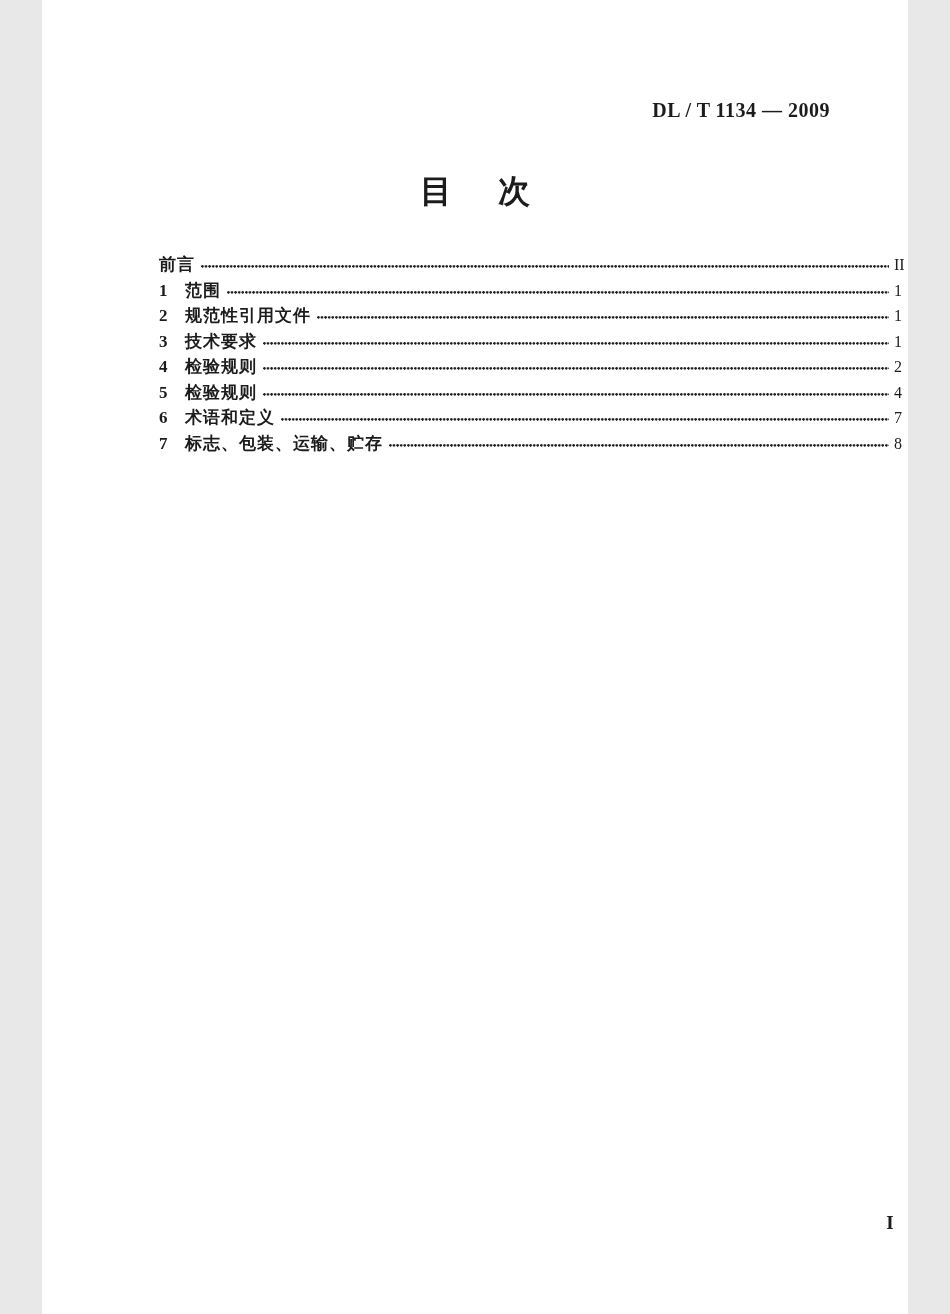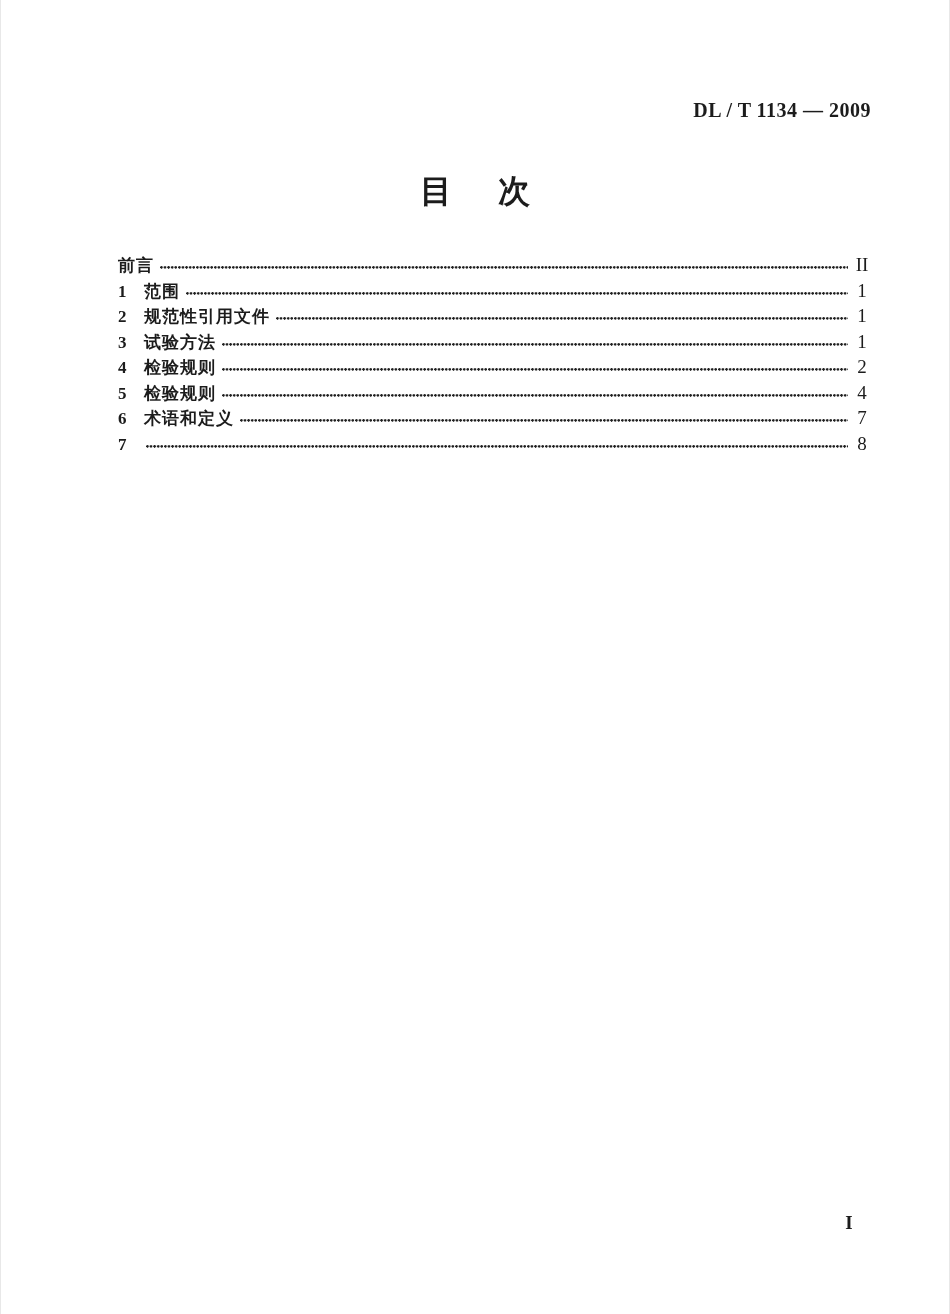--- a/index.html
+++ b/index.html
@@ -2,21 +2,21 @@
 <html><head>
 <meta charset="utf-8">
 <style>
   html, body {
     margin: 0;
     padding: 0;
     background: #e8e8e8;
   }
   .page {
     position: relative;
-    width: 948px;
+    width: 866px;
     height: 1314px;
     margin: 0 auto;
     background: #ffffff;
     color: #1c1c1c;
     overflow: hidden;
     font-family: "Liberation Serif", serif;
   }
   .header-code {
     position: absolute;
     top: 99px;
@@ -84,22 +84,22 @@
     bottom: 2px;
     height: 3px;
     background-image: radial-gradient(circle at 1.4px 1.4px, #1f1f1f 1.05px, rgba(0,0,0,0) 1.5px);
     background-size: 3.6px 3px;
     background-repeat: repeat-x;
   }
   .toc-page {
     font-family: "Liberation Serif", serif;
     flex: 0 0 auto;
     min-width: 18px;
-    text-align: center;
-    font-size: 19px;
+    text-align: left;
+    font-size: 16px;
   }
   .footer-page {
     position: absolute;
     top: 1212px;
     left: 836px;
     width: 24px;
     text-align: center;
     font-family: "Liberation Serif", serif;
     font-weight: bold;
     font-size: 19px;
@@ -135,21 +135,21 @@
 
     <div class="toc-row">
       <span class="toc-num">2</span>
       <span class="toc-label">规范性引用文件</span>
       <span class="toc-leader"></span>
       <span class="toc-page">1</span>
     </div>
 
     <div class="toc-row">
       <span class="toc-num">3</span>
-      <span class="toc-label">试验方法</span>
+      <span class="toc-label">技术要求</span>
       <span class="toc-leader"></span>
       <span class="toc-page">1</span>
     </div>
 
     <div class="toc-row">
       <span class="toc-num">4</span>
       <span class="toc-label">检验规则</span>
       <span class="toc-leader"></span>
       <span class="toc-page">2</span>
     </div>
@@ -163,20 +163,21 @@
 
     <div class="toc-row">
       <span class="toc-num">6</span>
       <span class="toc-label">术语和定义</span>
       <span class="toc-leader"></span>
       <span class="toc-page">7</span>
     </div>
 
     <div class="toc-row">
       <span class="toc-num">7</span>
+      <span class="toc-label">标志、包装、运输、贮存</span>
       <span class="toc-leader"></span>
       <span class="toc-page">8</span>
     </div>
 
   </div>
 
   <div class="footer-page">I</div>
 
 </div>
 

